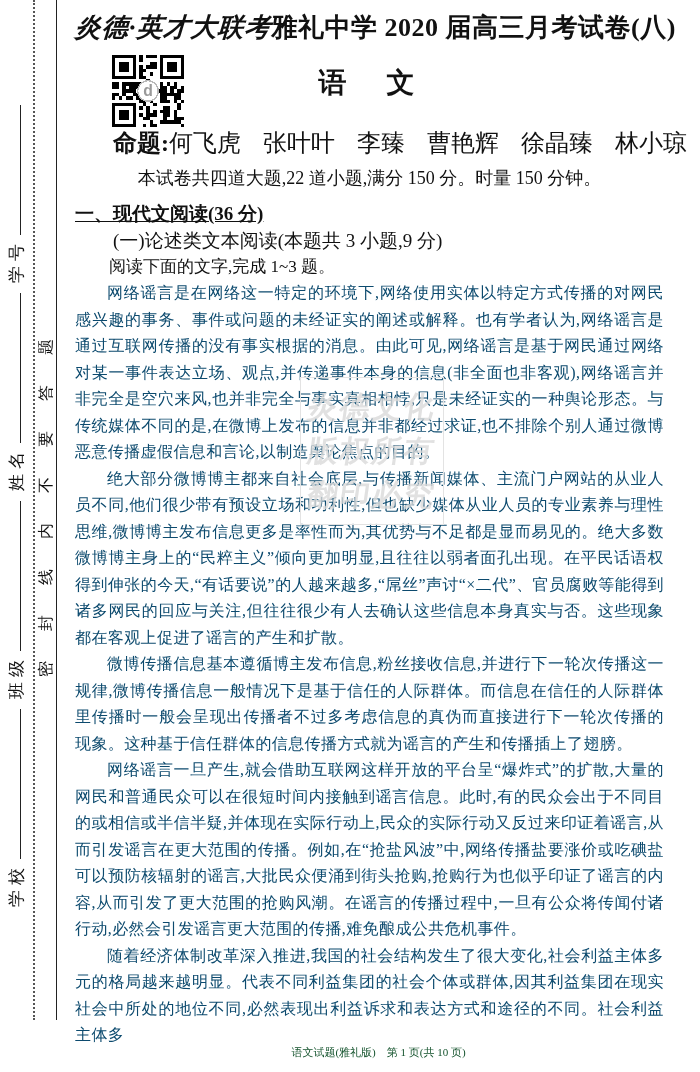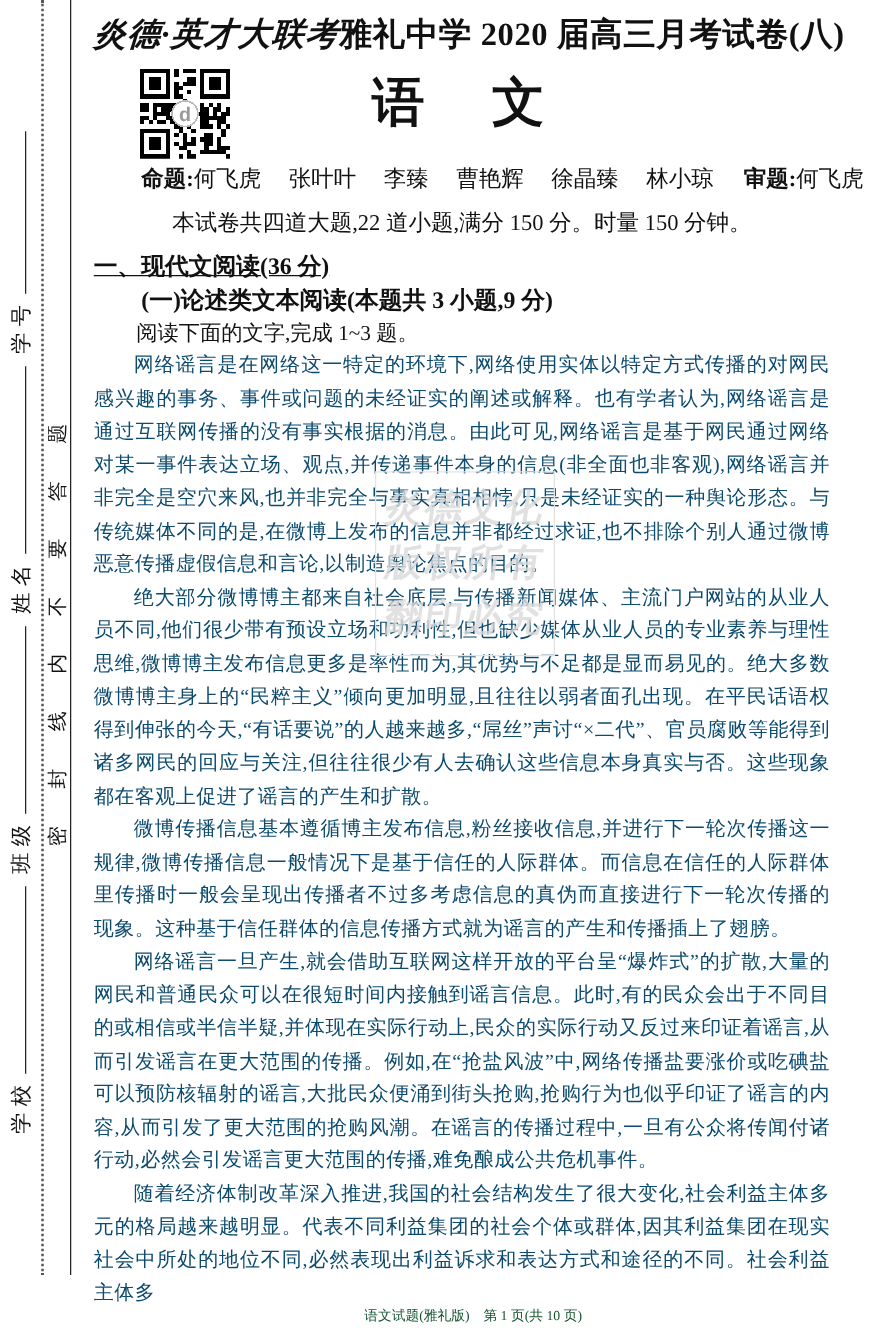--- a/index.html
+++ b/index.html
@@ -31,31 +31,31 @@
   }
   
   .content{position:absolute;left:57px;top:0;width:643px;height:1072px;
     box-sizing:border-box;padding:0 36px 0 18px;}
   .title{margin-top:10px;text-align:center;font-size:26px;line-height:36px;
     white-space:nowrap;}
   .title .brand{font-weight:900;font-style:italic;display:inline-block;
     transform:skewX(-3deg);letter-spacing:1px;}
   .title .rest{font-weight:bold;letter-spacing:0.5px;}
   .qr{position:absolute;left:55px;top:55px;width:72px;height:72px;}
-  .subject{margin-top:14px;text-align:center;font-size:42px;font-weight:bold;
+  .subject{margin-top:14px;text-align:center;font-size:28px;font-weight:bold;
     line-height:46px;letter-spacing:6px;}
-  .setters{margin-top:26px;margin-left:38px;font-size:18px;line-height:22px;
+  .setters{margin-top:26px;margin-left:38px;font-size:24px;line-height:22px;
     display:flex;align-items:baseline;white-space:nowrap;}
   .setters .lab{font-weight:bold;}
   .setters .name{margin-right:22px;}
   .setters .name.tight{margin-right:14px;}
   .setters .lab.review{margin-left:10px;}
   .exam-info{margin-top:13px;text-align:center;font-size:18px;line-height:22px;}
   .h1{margin-top:13px;font-size:19px;font-weight:bold;line-height:24px;text-decoration:underline;}
-  .h2{margin-top:2px;margin-left:38px;font-size:19px;font-weight:bold;line-height:26px;}
+  .h2{margin-top:2px;margin-left:38px;font-size:19px;font-weight:normal;line-height:26px;}
   .intro{font-size:17px;line-height:26px;text-indent:2em;}
   .body-text p{
     margin:0;font-size:16px;line-height:26.5px;text-indent:2em;
     text-align:justify;letter-spacing:0.4px;color:#0c4a6e;
   }
   .footer{position:absolute;left:0;right:0;bottom:12px;text-align:center;
     font-size:11px;color:#14532d;}
   
   .watermark{
     position:absolute;left:300px;top:377px;width:142px;height:146px;

